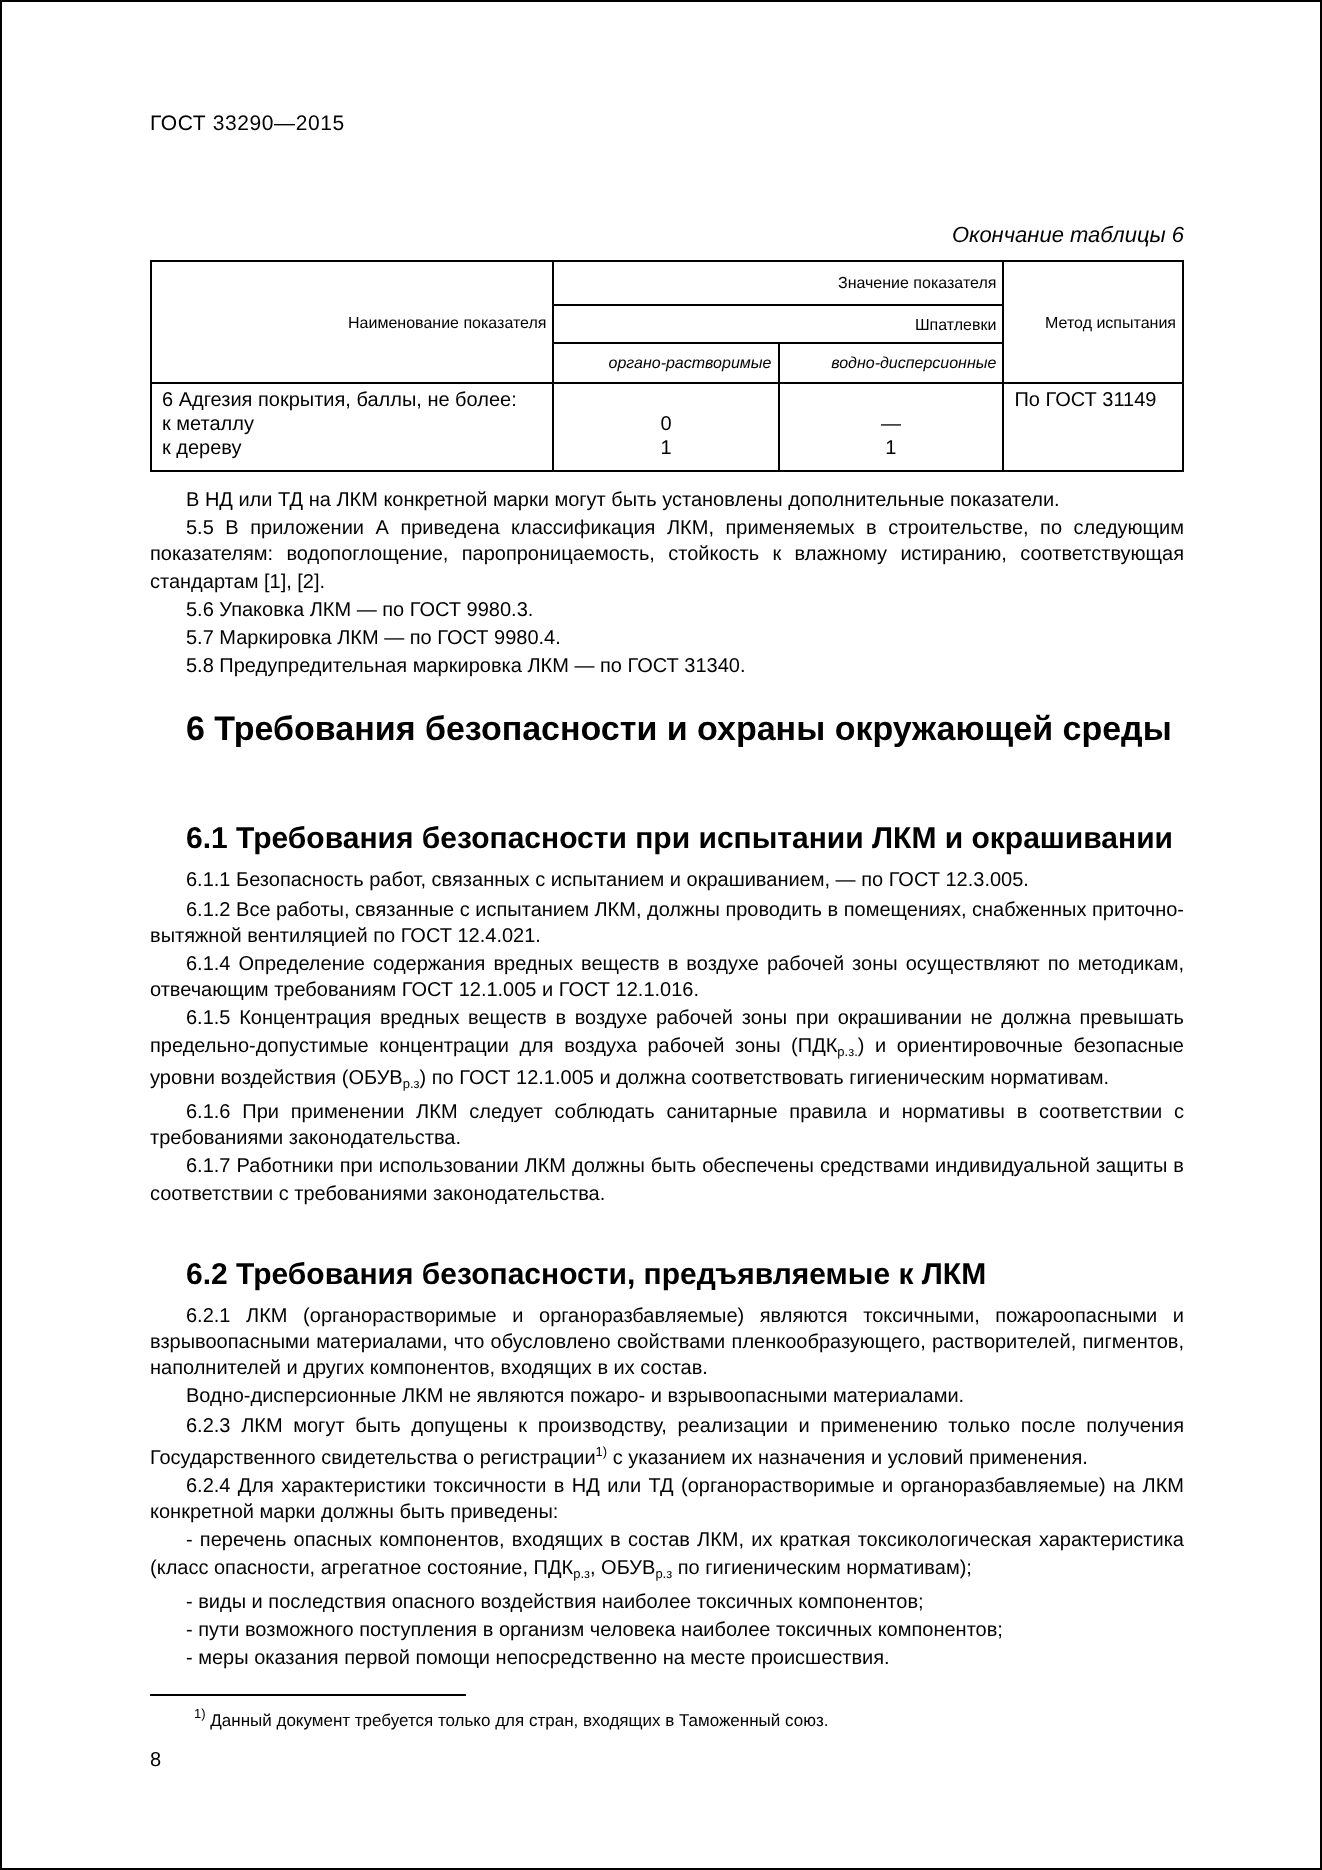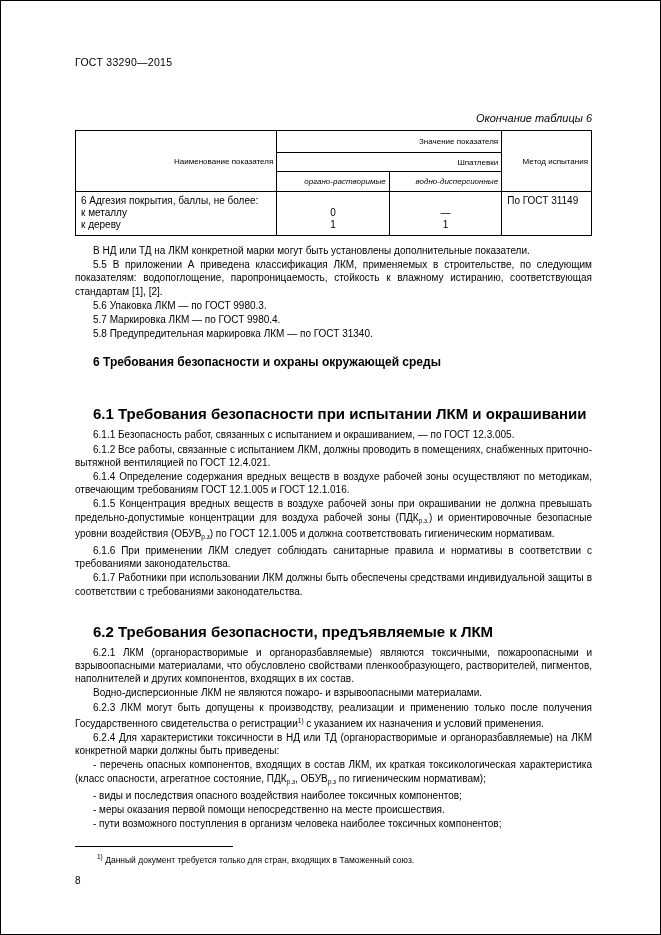--- a/index.html
+++ b/index.html
@@ -49,21 +49,21 @@
   .para {
     font-size: 10px; line-height: 13.2px;
     text-align: justify;
     text-indent: 18px;
     margin-bottom: 1px;
   }
   sub { font-size: 6.5px; vertical-align: -2px; }
   sup { font-size: 6.5px; vertical-align: 4px; }
 
   .heading {
-    font-size: 12px; font-weight: bold;
+    font-size: 17px; font-weight: bold;
     text-indent: 18px;
     margin: 14px 0 12px;
   }
   .subheading {
     font-size: 15px; font-weight: bold;
     text-indent: 18px;
     margin: 24px 0 6px;
   }
 
   .footer { margin-top: auto; }
@@ -150,22 +150,22 @@
     </div>
 
   <h3 class="subheading">6.2 Требования безопасности, предъявляемые к ЛКМ</h3>
   <div>
       <p class="para"><span>6.2.1 ЛКМ (органорастворимые и органоразбавляемые) являются токсичными, пожароопасными и взрывоопасными материалами, что обусловлено свойствами пленкообразующего, растворителей, пигментов, наполнителей и других компонентов, входящих в их состав.</span></p>
       <p class="para"><span>Водно-дисперсионные ЛКМ не являются пожаро- и взрывоопасными материалами.</span></p>
       <p class="para"><span>6.2.3 ЛКМ могут быть допущены к производству, реализации и применению только после получения Государственного свидетельства о регистрации</span><sup>1)</sup><span> с указанием их назначения и условий применения.</span></p>
       <p class="para"><span>6.2.4 Для характеристики токсичности в НД или ТД (органорастворимые и органоразбавляемые) на ЛКМ конкретной марки должны быть приведены:</span></p>
       <p class="para"><span>- перечень опасных компонентов, входящих в состав ЛКМ, их краткая токсикологическая характеристика (класс опасности, агрегатное состояние, ПДК</span><sub>р.з</sub><span>, ОБУВ</span><sub>р.з</sub><span> по гигиеническим нормативам);</span></p>
       <p class="para"><span>- виды и последствия опасного воздействия наиболее токсичных компонентов;</span></p>
+      <p class="para"><span>- пути возможного поступления в организм человека наиболее токсичных компонентов;</span></p>
       <p class="para"><span>- меры оказания первой помощи непосредственно на месте происшествия.</span></p>
-      <p class="para"><span>- пути возможного поступления в организм человека наиболее токсичных компонентов;</span></p>
     </div>
 
   <div class="footer">
     <div class="footnote-rule"></div>
     <p class="footnote"><sup>1)</sup><span> Данный документ требуется только для стран, входящих в Таможенный союз.</span></p>
     <div class="page-number">8</div>
   </div>
 
 </div>
 

